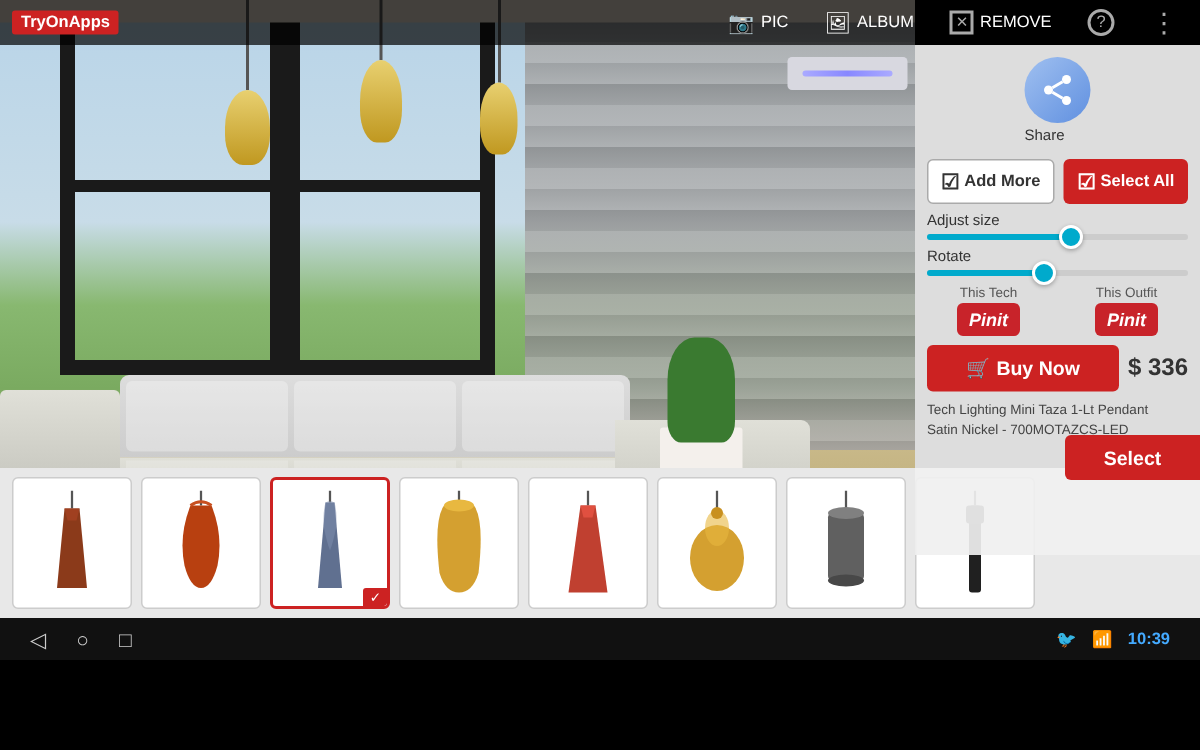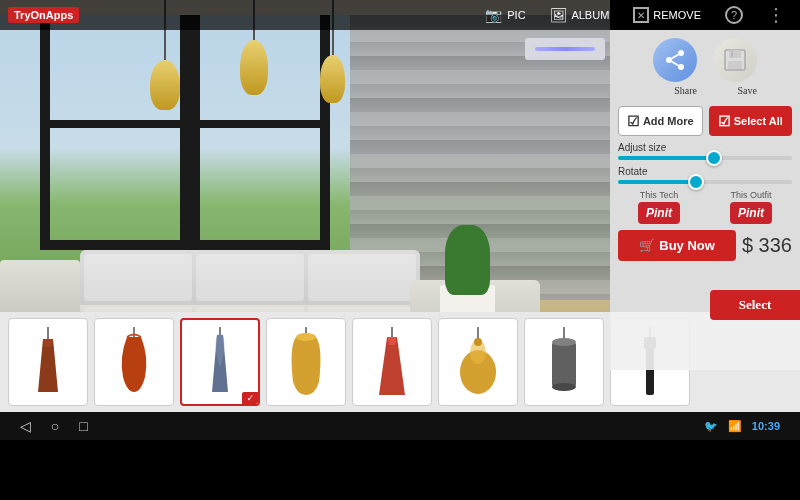--- a/index.html
+++ b/index.html
@@ -71,24 +71,23 @@
     .panel-icons-row {
       display: flex;
       gap: 16px;
       align-items: flex-end;
       margin-bottom: 4px;
     }
 
     .panel-icon-btn {
       display: flex;
       flex-direction: column;
-      align-items: flex-end;
+      align-items: flex-start;
       gap: 3px;
       cursor: pointer;
-      font-family: Liberation Serif, serif;
     }
 
     .panel-icon-circle {
       width: 44px; height: 44px;
       border-radius: 50%;
       display: flex; align-items: center; justify-content: center;
       font-size: 20px;
     }
 
     .share-icon { background: linear-gradient(135deg, #a0c0f0, #6090e0); color: #fff; }
@@ -202,22 +201,22 @@
       background: #cc2222;
       border: none;
       border-radius: 4px;
       color: #fff;
       font-size: 13px;
       font-weight: bold;
       cursor: pointer;
       display: flex; align-items: center; justify-content: center; gap: 4px;
     }
     .price-tag {
-      font-size: 20px;
-      font-weight: normal;
+      font-size: 16px;
+      font-weight: bold;
       color: #333;
     }
 
     .product-desc {
       font-size: 9px;
       color: #444;
       width: 100%;
       line-height: 1.4;
     }
 
@@ -383,31 +382,20 @@
           <svg width="24" height="24" viewBox="0 0 24 24" fill="white">
             <circle cx="18" cy="5" r="3"></circle>
               <circle cx="6" cy="12" r="3"></circle>
               <circle cx="18" cy="19" r="3"></circle>
             <line x1="8.59" y1="13.51" x2="15.42" y2="17.49" stroke="white" stroke-width="2"></line>
             <line x1="15.41" y1="6.51" x2="8.59" y2="10.49" stroke="white" stroke-width="2"></line>
           </svg>
         </div>
         <span class="panel-icon-label">Share</span>
       </div>
-      <div class="panel-icon-btn">
-        <div class="panel-icon-circle save-icon">
-          <svg width="26" height="26" viewBox="0 0 26 26">
-            <rect x="3" y="3" width="20" height="20" rx="2" fill="#ddd" stroke="#aaa" stroke-width="1.5"></rect>
-            <rect x="7" y="3" width="12" height="8" rx="1" fill="#ccc"></rect>
-            <rect x="6" y="14" width="14" height="8" rx="1" fill="#ccc"></rect>
-            <rect x="9" y="4" width="2" height="6" fill="#bbb"></rect>
-          </svg>
-        </div>
-        <span class="panel-icon-label">Save</span>
-      </div>
     </div>
 
     <div class="btn-row">
       <button class="btn-add-more">
         <span style="font-size:14px;">☑</span>
         <span>Add More</span>
       </button>
       <button class="btn-select-all">
         <span style="font-size:14px;">☑</span>
         <span>Select All</span>
@@ -446,20 +434,24 @@
     </div>
 
     <div class="buy-row">
       <button class="btn-buy-now">
         <span>🛒</span>
         <span>Buy Now</span>
       </button>
       <span class="price-tag">$ 336</span>
     </div>
 
+    <div class="product-desc">
+      <span>Tech Lighting Mini Taza 1-Lt Pendant</span><br>
+      <span>Satin Nickel - 700MOTAZCS-LED</span>
+    </div>
   </div>
 
   <div id="bottom-strip">
 
     <div class="lamp-thumb">
       <svg class="lamp-svg" viewBox="0 0 50 70">
         <line x1="25" y1="0" x2="25" y2="12" stroke="#555" stroke-width="1.5"></line>
         <polygon points="20,12 30,12 35,65 15,65" fill="#8B3A1A"></polygon>
         <polygon points="20,12 30,12 28,20 22,20" fill="#a04020"></polygon>
       </svg>
@@ -519,21 +511,21 @@
     <div class="lamp-thumb">
       <svg class="lamp-svg" viewBox="0 0 50 70">
         <line x1="25" y1="0" x2="25" y2="10" stroke="#555" stroke-width="1.5"></line>
         <rect x="21" y="10" width="8" height="58" rx="2" fill="#202020"></rect>
         <rect x="19" y="10" width="12" height="12" rx="2" fill="#303030"></rect>
       </svg>
     </div>
   </div>
 
   <div style="position:absolute;bottom:120px;right:0;width:90px;height:30px;background:#cc2222;display:flex;align-items:center;justify-content:center;border-radius:4px 0 0 4px;z-index:10;">
-    <span style="color:#fff;font-size:13px;font-weight:bold;font-family:Liberation Serif, serif;">Select</span>
+    <span style="color:#fff;font-size:13px;font-weight:bold;">Select</span>
   </div>
 
   <div id="nav-bar">
     <div class="nav-icons">
       <span class="nav-icon">◁</span>
       <span class="nav-icon">○</span>
       <span class="nav-icon">□</span>
     </div>
     <div class="status-bar-right">
       <span class="status-icon">🐦</span>

